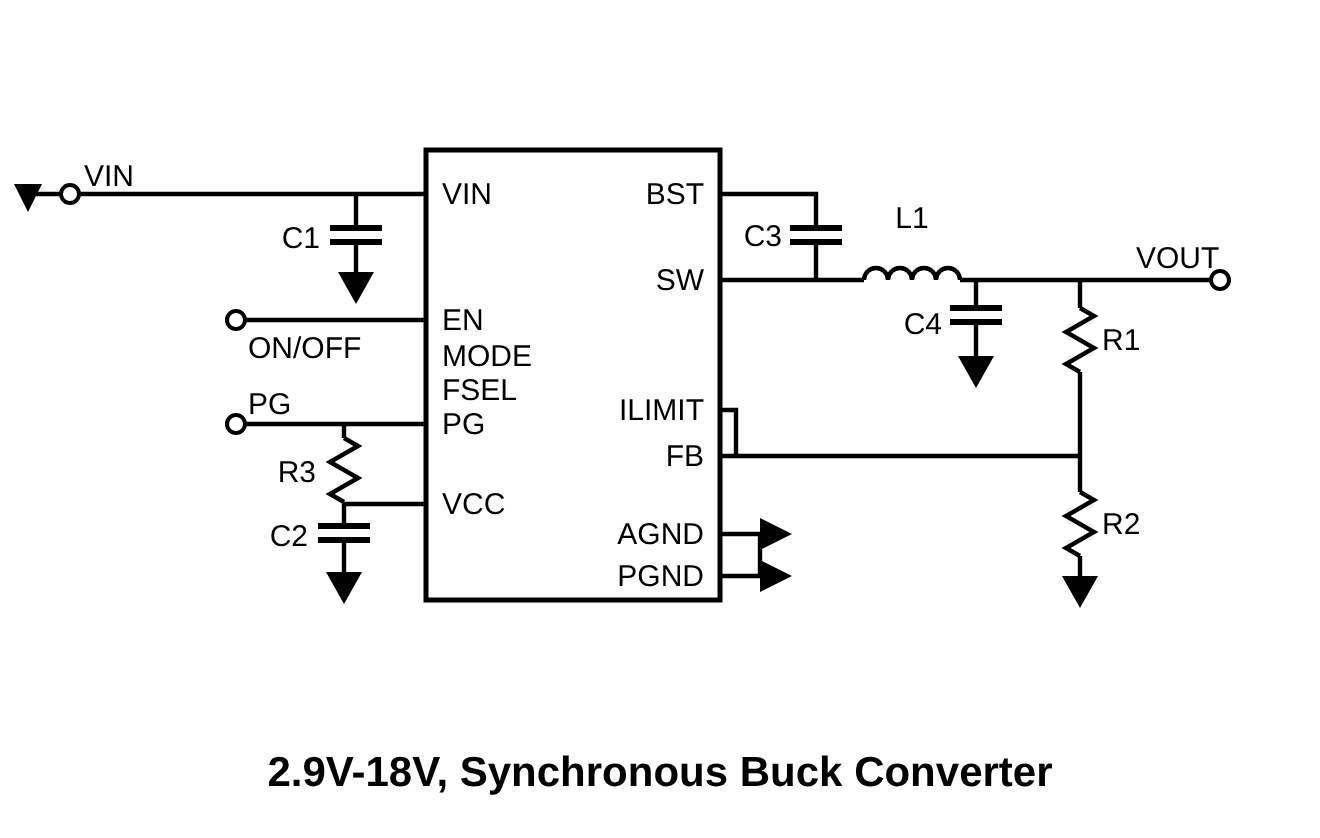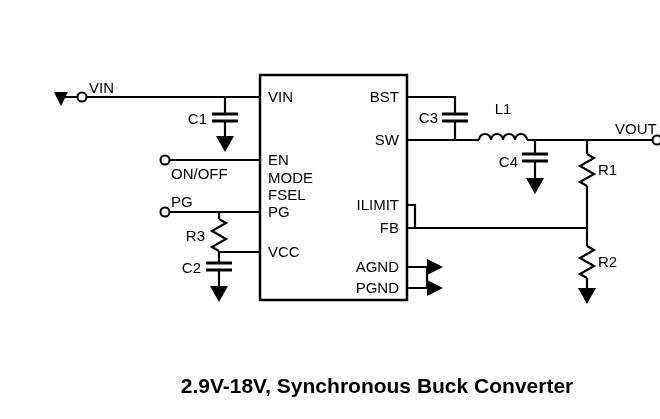--- a/index.html
+++ b/index.html
@@ -9,21 +9,20 @@
     width: 660px;
     height: 419px;
     overflow: hidden;
     font-family: "Liberation Sans", sans-serif;
   }
   .canvas {
     position: relative;
     width: 581px;
     height: 419px;
     background: #ffffff;
-    padding-left: 47px;
   }
   svg { display: block; }
   .wire { stroke: #000; stroke-width: 2.2; fill: none; }
   .thick { stroke: #000; stroke-width: 3; fill: none; }
   .icbox { fill: #ffffff; stroke: #000; stroke-width: 2.5; }
   .fillb { fill: #000; stroke: none; }
   .term { fill: #ffffff; stroke: #000; stroke-width: 2; }
   .pin-label { font-family: "Liberation Sans", sans-serif; font-size: 15px; fill: #000; }
   .net-label { font-family: "Liberation Sans", sans-serif; font-size: 15px; fill: #000; }
   .comp-label { font-family: "Liberation Sans", sans-serif; font-size: 15px; fill: #000; }

